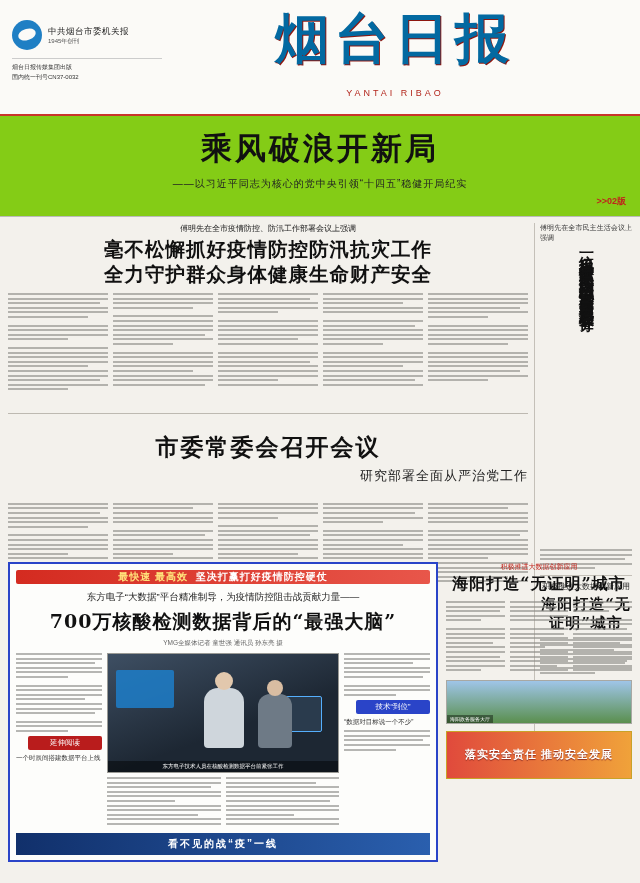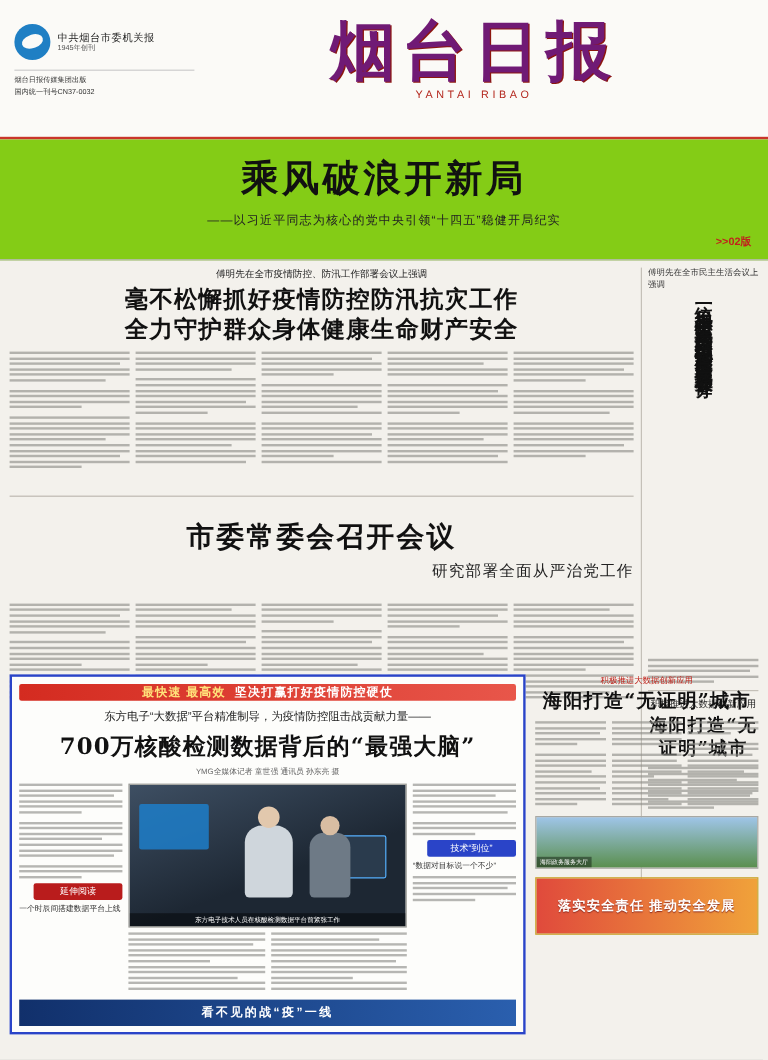--- a/index.html
+++ b/index.html
@@ -35,29 +35,29 @@
   .mh-logo:after{
     content:"";position:absolute;left:6px;top:9px;
     width:18px;height:11px;border-radius:9px/6px;
     background:#fbfaf7;transform:rotate(-18deg);
   }
   .mh-left .t1{font-size:8.5px;color:#1a1a1a;letter-spacing:.5px;line-height:12px;}
   .mh-left .t2{font-size:6px;color:#555;line-height:9px;}
   .mh-left .sub{margin-top:8px;font-size:6px;color:#333;line-height:9.5px;border-top:1px solid #ccc;padding-top:4px;}
   .mh-center{flex:1;text-align:center;padding-top:8px;}
   .mh-title{
-    font-family:Liberation Sans, sans-serif;
+    font-family:Liberation Mono, monospace;
     font-weight:bold;
     font-size:54px;
-    color:#701a75;
+    color:#0369a1;
     letter-spacing:6px;
     line-height:58px;
     text-shadow:1px 1px 0 #8d160f;
   }
-  .mh-pinyin{font-size:9px;letter-spacing:3px;color:#b3261d;margin-top:2px;}
+  .mh-pinyin{font-size:9px;letter-spacing:3px;color:#b3261d;margin-top:16px;}
   .mh-right{width:160px;padding-top:10px;text-align:left;}
   .date-row{display:flex;align-items:center;gap:5px;}
   .date-txt{font-size:6.5px;color:#333;line-height:9px;}
   .big-day{
     font-size:26px;font-weight:bold;color:#c0241c;line-height:26px;
   }
   .date-right{font-size:6.5px;color:#333;line-height:9px;}
   .mh-meta{margin-top:6px;font-size:6px;color:#333;line-height:9.5px;}
   .mh-meta .red{color:#c0241c;}
   

